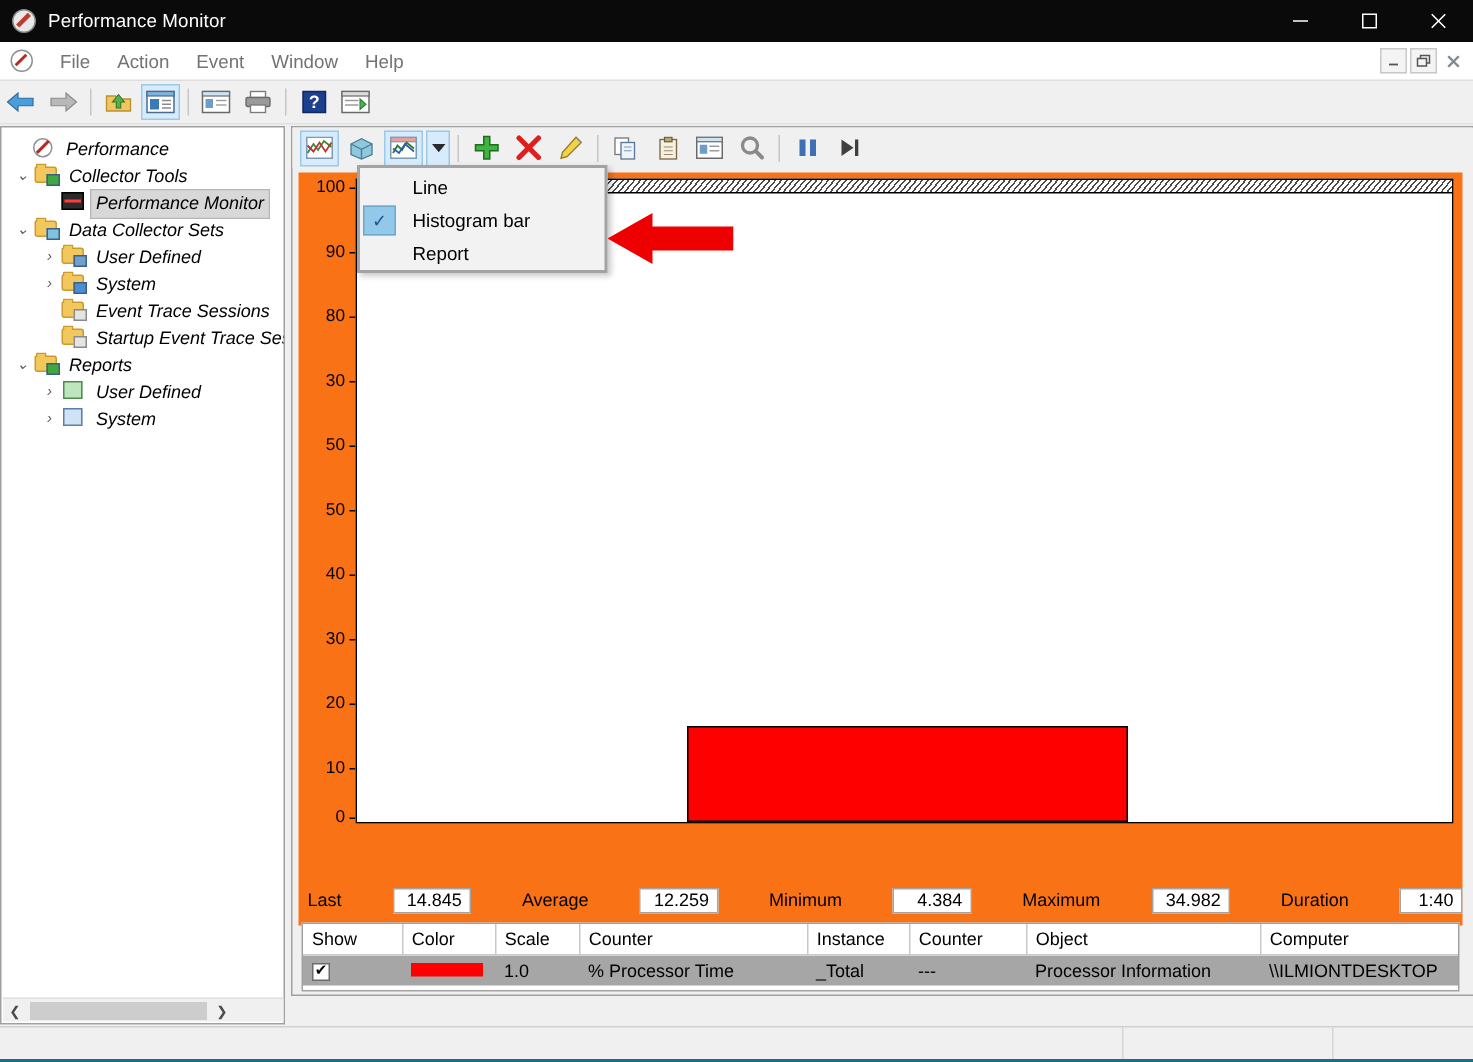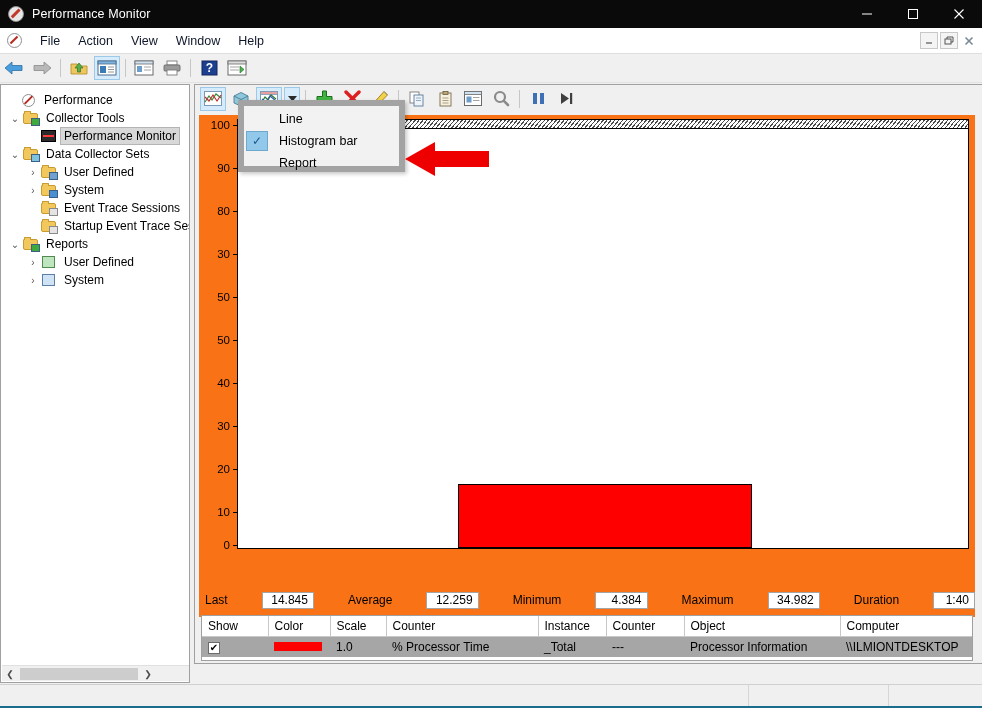--- a/index.html
+++ b/index.html
@@ -76,21 +76,21 @@
   .menubar-icon::after {
     content: "";
     position: absolute; left: 1px; top: 4.5px;
     width: 10px; height: 2px;
     background: #b52b20;
     transform: rotate(-45deg);
   }
   .menu-item {
     padding: 3px 9px;
     font-size: 12.5px;
-    color: #0f172a;
+    color: #737373;
     white-space: nowrap;
   }
   .menu-spacer { flex: 1 1 auto; }
   .mdi-btns { display: flex; align-items: center; margin-right: 4px; }
   .mdi-btn {
     width: 18px; height: 17px;
     margin-left: 2px;
     border: 1px solid #c8c8c8;
     background: #f4f4f4;
     display: flex; align-items: center; justify-content: center;
@@ -130,25 +130,26 @@
     position: absolute; left: 0; top: 84px;
     width: 190px; height: 599px;
     background: #ffffff;
     border: 1px solid #a0a0a0;
     border-top: 1px solid #a0a0a0;
     box-sizing: border-box;
     overflow: hidden;
   }
   .tree { padding: 6px 0 0 0; }
   .tree-row {
-    display: flex; align-items: center;
+    display: flex; 
     height: 18px;
     white-space: nowrap;
     font-size: 12px;
     padding-left: 2px;
+    font-style: italic;
   }
   .tree-row.selected > .tree-label {
     background: #d8d8d8;
     outline: 1px solid #b4b4b4;
   }
   .twisty {
     width: 16px; height: 16px;
     display: flex; align-items: center; justify-content: center;
     color: #5a5a5a; font-size: 10px;
     flex: 0 0 auto;
@@ -380,24 +381,24 @@
   .status-s2 { width: 94px; border-left: 1px solid #d6d6d6; }
   .bottom-accent {
     position: absolute; left: 0; bottom: 0;
     width: 982px; height: 2px;
     background: #1a6d8f;
   }
 
   
   .dropdown {
     position: absolute;
-    left: 238px; top: 100px;
+    left: 238px; top: 110px;
     width: 167px; height: 72px;
     background: #f2f2f2;
-    border: 6px solid #a3a3a3;
+    border: 2px solid #a3a3a3;
     box-shadow: 2px 2px 4px rgba(0,0,0,0.22);
     box-sizing: border-box;
     z-index: 40;
     padding: 2px 0;
   }
   .dd-item {
     height: 22px;
     display: flex; align-items: center;
     font-size: 12.5px;
     padding-left: 0;
@@ -449,21 +450,21 @@
             <line x1="10.5" y1="1.5" x2="1.5" y2="10.5" stroke="#ffffff" stroke-width="1.1"></line>
           </svg>
       </div>
     </div>
   </div>
 
   <div class="menubar">
     <div class="menubar-icon"></div>
     <div class="menu-item">File</div>
     <div class="menu-item">Action</div>
-    <div class="menu-item">View</div>
+    <div class="menu-item">Event</div>
     <div class="menu-item">Window</div>
     <div class="menu-item">Help</div>
     <div class="menu-spacer"></div>
     <div class="mdi-btns">
       <div class="mdi-btn">
         <svg width="10" height="10" viewBox="0 0 10 10">
             <line x1="2" y1="7" x2="8" y2="7" stroke="#555" stroke-width="1.2"></line>
           </svg>
       </div>
       <div class="mdi-btn">

